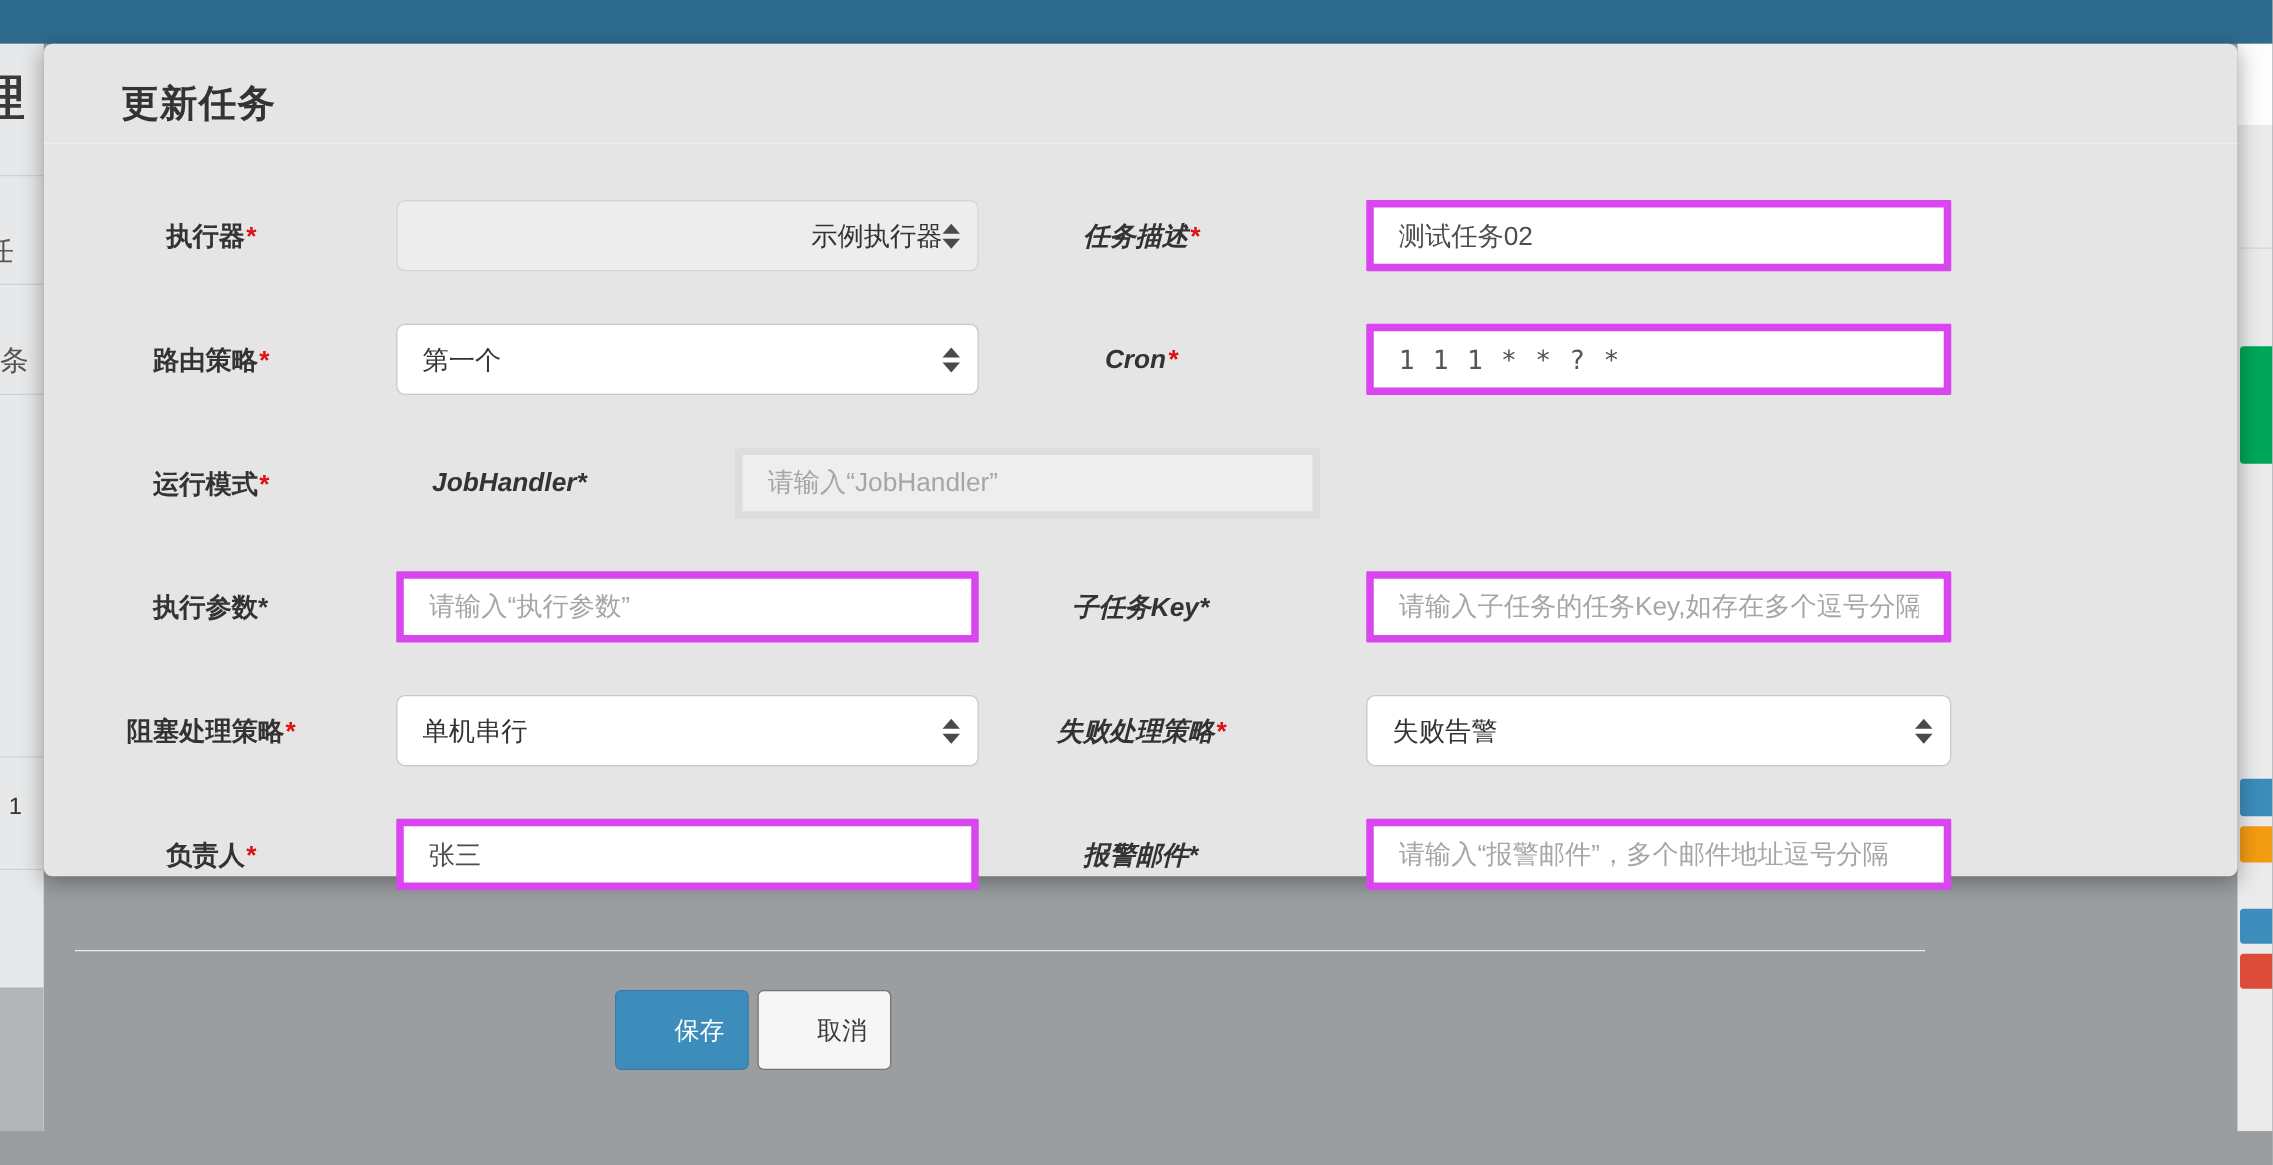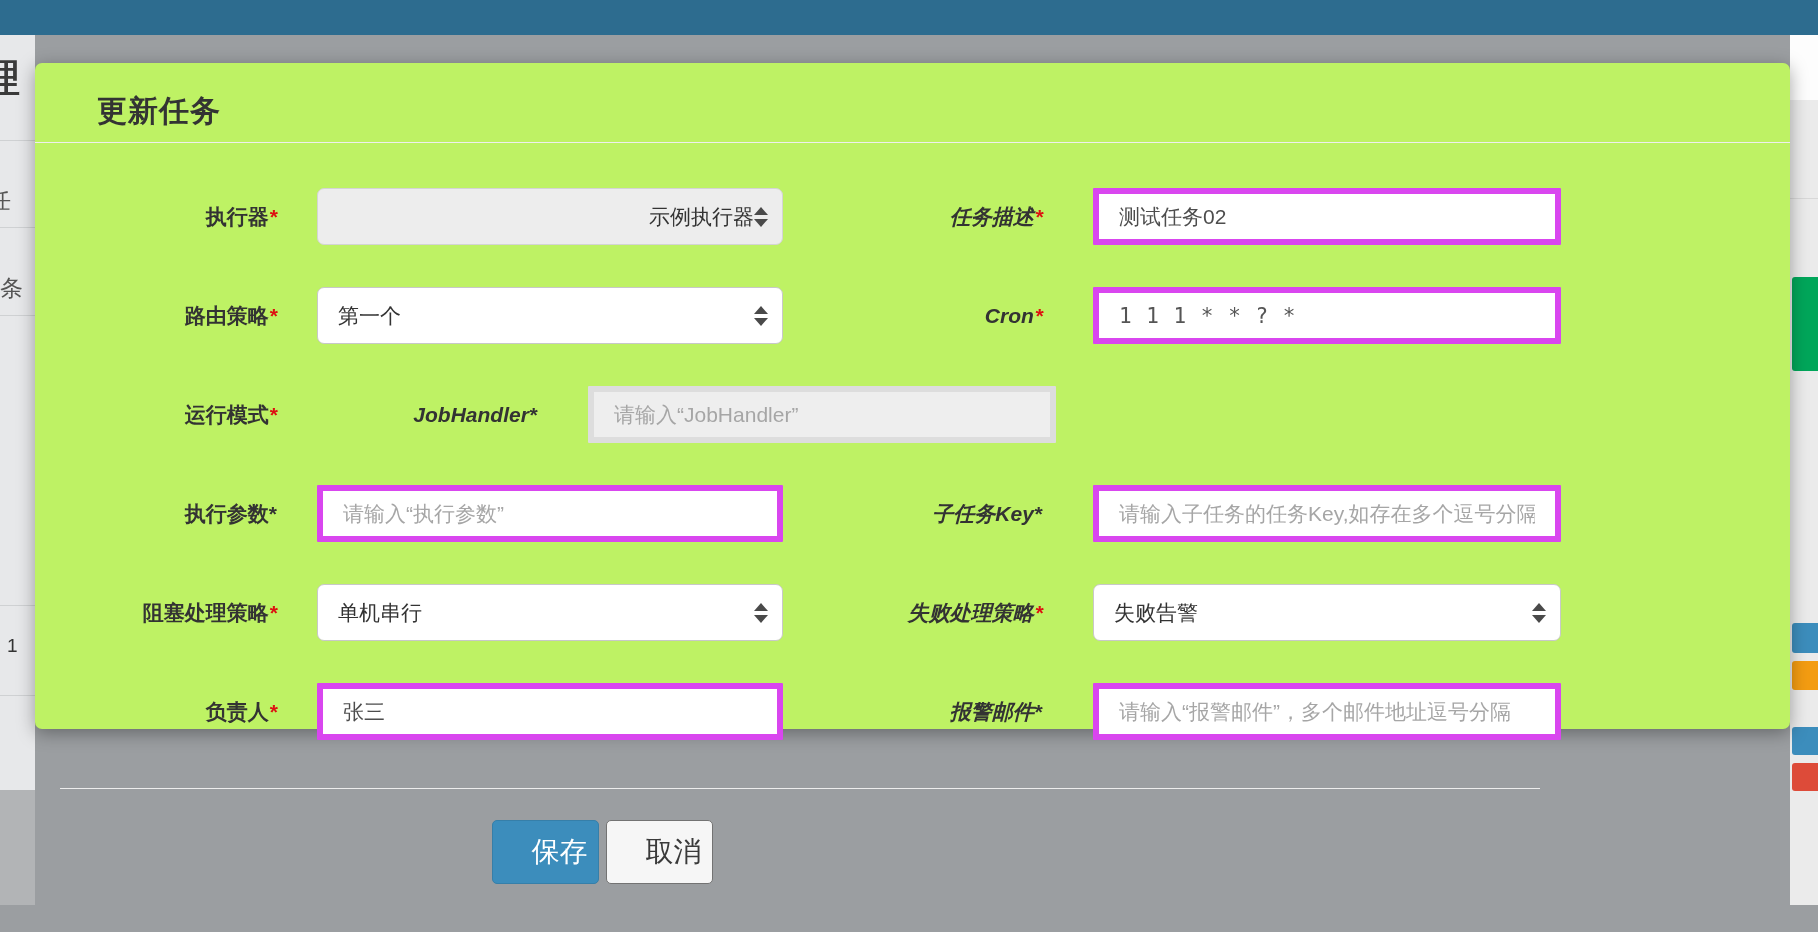--- a/index.html
+++ b/index.html
@@ -16,29 +16,29 @@
   .sl-darkband { position:absolute; left:0; top:755px; width:35px; height:142px; background:#b2b4b6; }
   .strip-right { position:absolute; left:1790px; top:35px; width:28px; height:870px;
     background:#ebebeb; overflow:hidden; }
   .sr-white { position:absolute; left:0; top:0; width:28px; height:65px; background:#fdfdfd; }
   .sr-line { position:absolute; left:0; width:28px; height:1px; background:#d8d8d8; }
   .sr-block { position:absolute; left:2px; width:26px; border-radius:3px 0 0 3px; }
   .bottombar { position:absolute; left:0; top:905px; width:1818px; height:27px; background:#9b9ea1; }
 
   
   .modal { position:absolute; left:35px; top:35px; width:1755px; height:666px;
-    background:#bef264; border-radius:7px; box-shadow:0 4px 18px rgba(0,0,0,.35);margin-top:28px; }
+    background:#e5e5e5; border-radius:7px; box-shadow:0 4px 18px rgba(0,0,0,.35); }
   .modal-header { height:80px; padding:28px 25px 0 62px; border-bottom:1px solid #efefef; }
   .modal-title { font-size:30px; font-weight:600; color:#333; letter-spacing:1px; }
   .modal-body { padding:45px 0 0 25px; }
 
   
   .frow { display:flex; align-items:center; margin-bottom:42px; }
   .fcell { display:flex; align-items:center; }
-  .flabel { font-size:21px; font-weight:700; color:#333; text-align:right; display:block; }
+  .flabel { font-size:21px; font-weight:700; color:#333; text-align:center; display:block; }
   .flabel-l { width:218px; }
   .flabel-r { width:260px;font-style:italic; }
   .req { color:#dd1111; font-weight:700; margin-left:1px; }
   .ctrl { height:57px; font-size:21px; display:flex; align-items:center; }
   .ctrl-l { margin-left:39px; width:466px; }
   .ctrl-r { margin-left:50px; width:468px; }
 
   .select { background:#fff; border:1px solid #c8c8c8; border-radius:7px;
     padding:0 14px 0 20px; justify-content:space-between; color:#333; cursor:default; }
   .select.disabled { background:#ededed; border-color:#d4d4d4;justify-content:flex-end; }
@@ -52,21 +52,21 @@
     padding:0 20px; color:#4d4d4d; outline:none; width:100%; }
   input.ctrl::placeholder { color:#a6a6a6; opacity:1; }
   input.ctrl:disabled { background:#eeeeee; border-color:#ddd; }
   input.mono { font-family:"DejaVu Sans Mono","Liberation Mono",monospace; letter-spacing:1px; color:#555; }
   .wrap-l { margin-left:39px; width:466px; }
   .wrap-r { margin-left:50px; width:468px; }
 
   .form-hr { border:none; height:1px; background:#ededed; margin:48px 250px 31px 0; }
 
   .btn-row { display:flex; margin-left:432px; }
-  .btn { height:64px; font-size:28px; border-radius:5px; cursor:pointer;
+  .btn { height:64px; font-size:20px; border-radius:5px; cursor:pointer;
     display:flex; align-items:center; justify-content:center;
     font-family:Liberation Serif, serif;padding-left:28px; }
   .btn-save { width:107px; background:#3c8dbc; border:1px solid #367fa9; color:#fff; }
   .btn-cancel { width:107px; margin-left:7px; background:#f6f6f6; border:1px solid #737373; color:#3a3a3a; }
 </style>
 </head>
 <body>
 
 <div class="stage">
 

